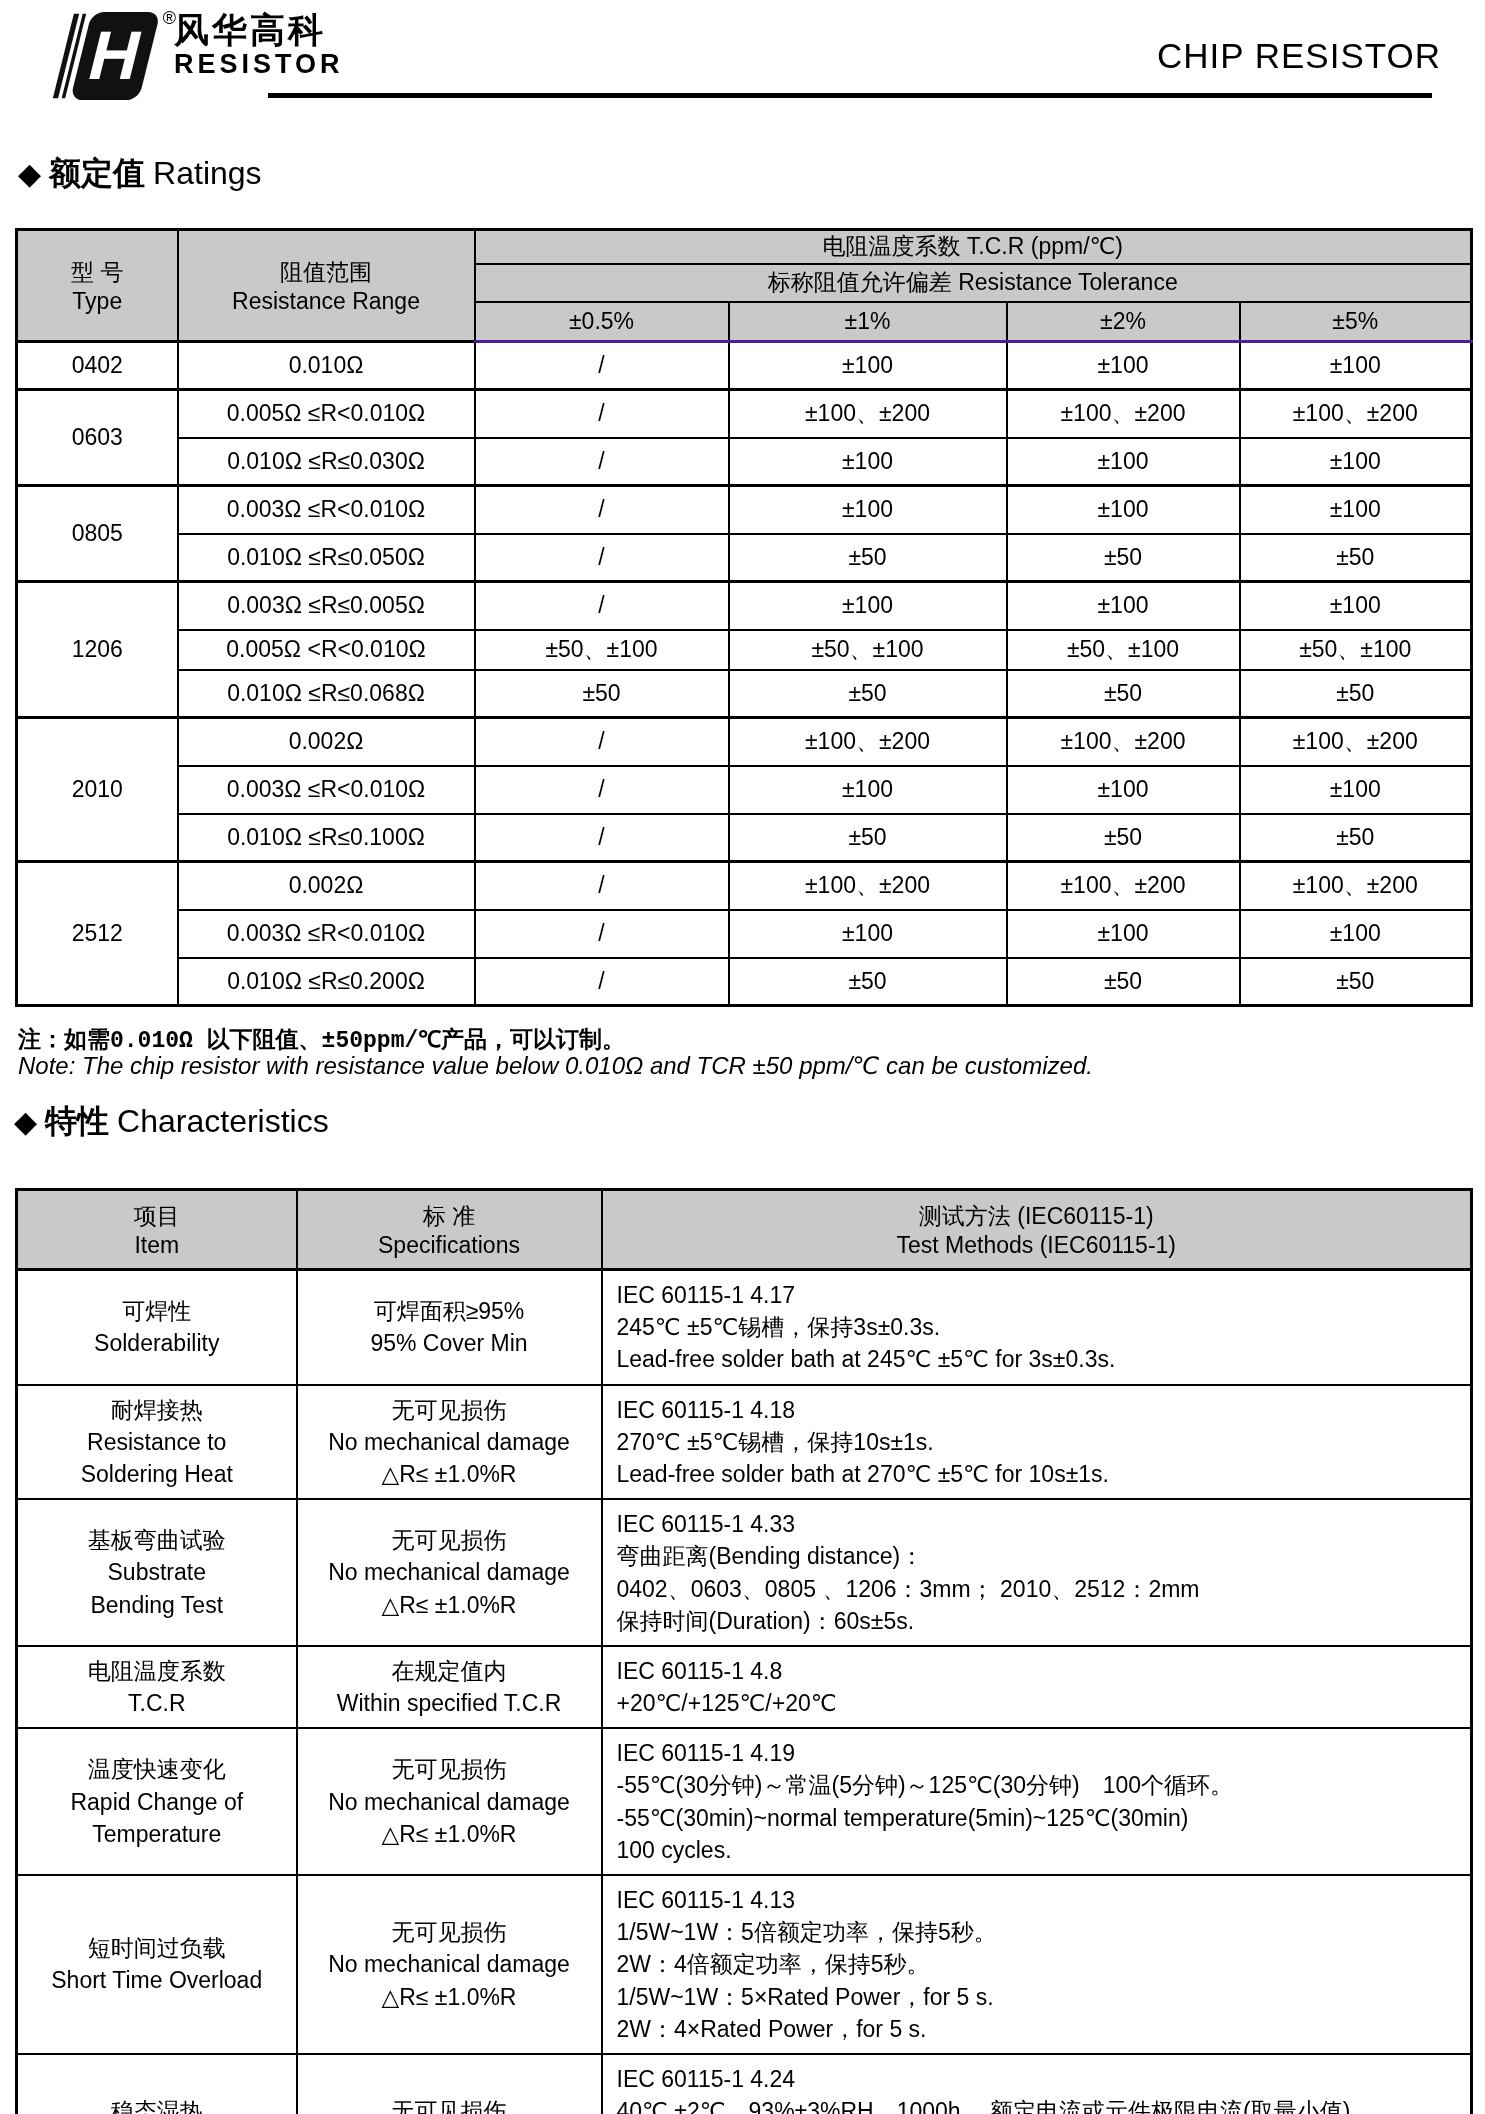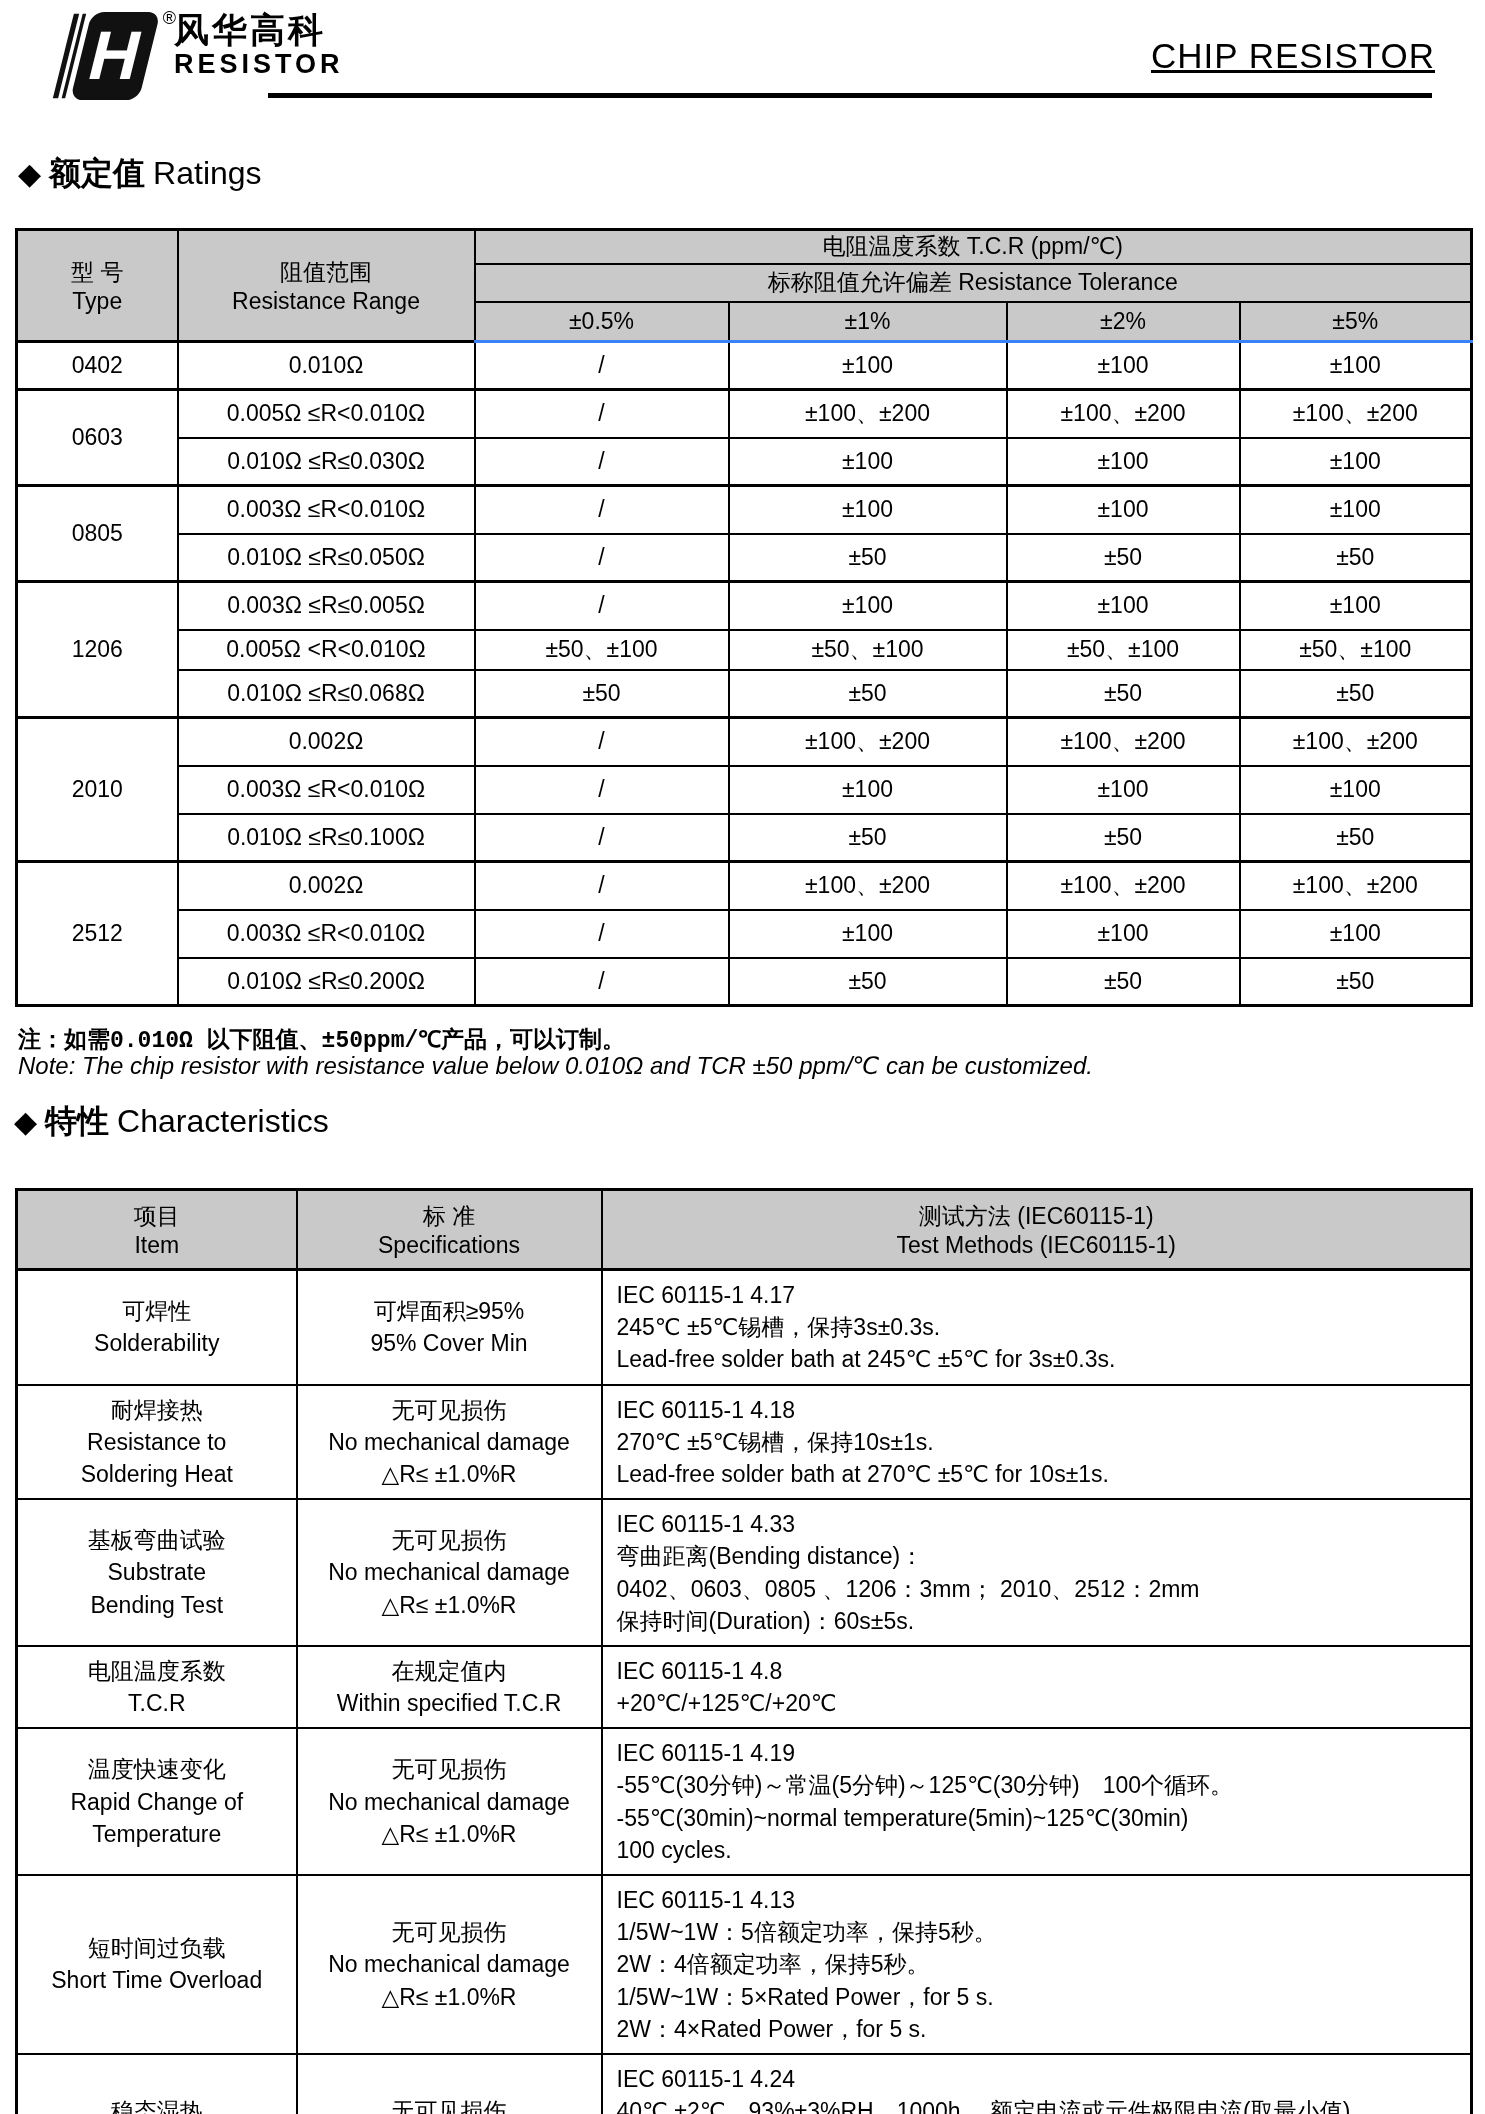--- a/index.html
+++ b/index.html
@@ -8,41 +8,41 @@
     font-family:"Liberation Sans","DejaVu Sans",sans-serif;
   }
   .abs{position:absolute;}
   
   .logo{left:52px;top:12px;display:flex;align-items:flex-start;}
   .logo-mark{position:relative;width:108px;height:88px;}
   .logo-reg{position:absolute;right:-16px;top:-4px;font-size:18px;}
   .logo-text{margin-left:14px;}
   .logo-cn{font-size:35px;font-weight:bold;letter-spacing:3px;line-height:1.05;}
   .logo-en{font-size:27px;font-weight:bold;letter-spacing:4px;line-height:1.15;}
-  .doc-title{right:50px;top:36px;font-size:35px;letter-spacing:1px;text-decoration:underline;}
+  .doc-title{right:44px;top:36px;font-size:35px;letter-spacing:1px;}
   .head-rule{left:268px;top:93px;width:1164px;height:5px;background:#000;}
   
   .sec-title{font-size:32px;}
   .sec-title .dia{font-size:30px;margin-right:8px;}
   .sec-title .cn{font-weight:bold;}
   .sec-title .en{font-weight:normal;margin-left:8px;margin-top:37px;}
   .title-ratings{left:18px;top:152px;}
   .title-char{left:14px;top:1100px;}
   
   table{border-collapse:collapse;table-layout:fixed;}
   .grid{position:absolute;left:15px;border:3px solid #000;}
   .grid th,.grid td{
     border:2px solid #000;text-align:center;vertical-align:middle;
     font-size:23px;padding:0 4px;overflow:hidden;
   }
   .grid th{background:#c9c9c9;font-weight:normal;}
   .pre{white-space:pre-line;}
   
   .ratings{top:228px;width:1455px;}
-  .ratings thead tr:last-child th{border-bottom:3px solid #3b82f6;}
+  .ratings thead tr:last-child th{border-bottom:3px solid #4c1d95;}
   .ratings tr.group-start td{border-top:3px solid #000;}
   
   .chars{top:1188px;width:1455px;}
   .chars thead th{border-bottom:3px solid #000;}
   .chars td.method{
     text-align:left;padding:8px 21px 8px 14px;line-height:1.4;vertical-align:middle;
   }
   .chars td{line-height:1.4;}
   
   .note-cn{left:18px;top:1022px;font-size:23px;font-weight:bold;font-family:Liberation Mono, monospace;}

